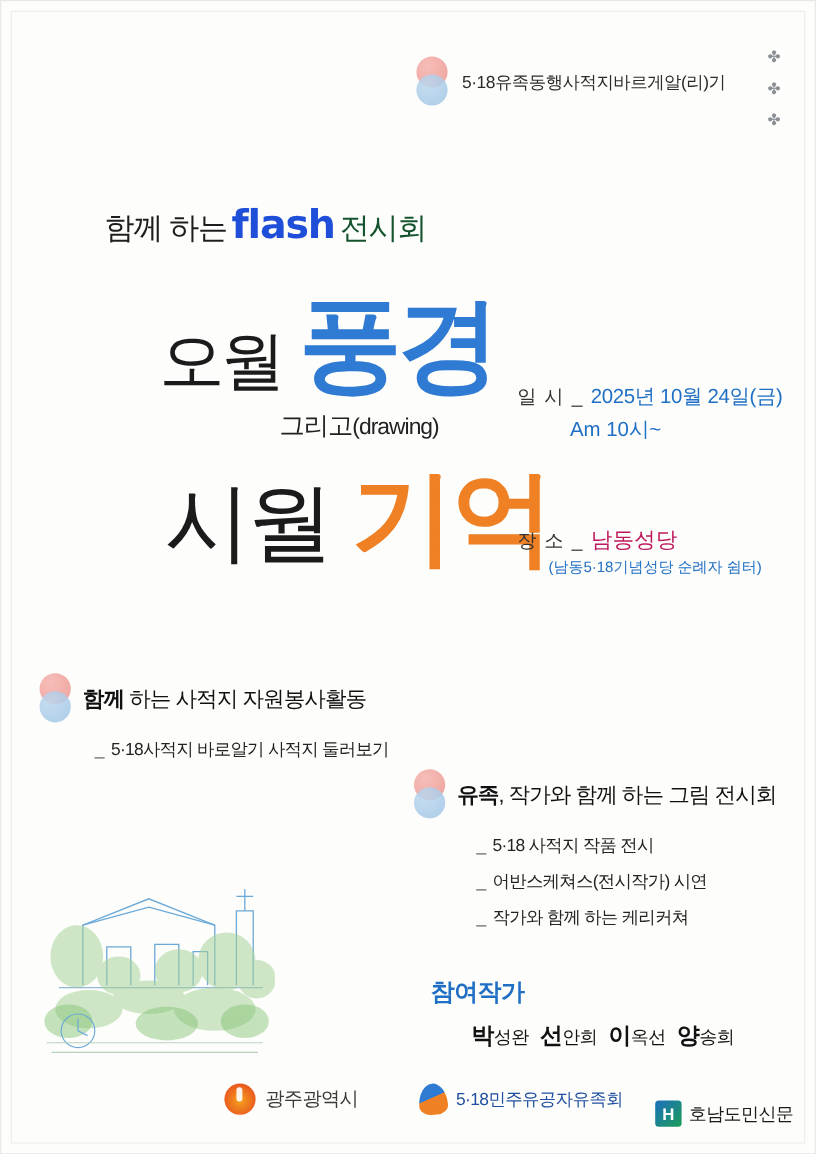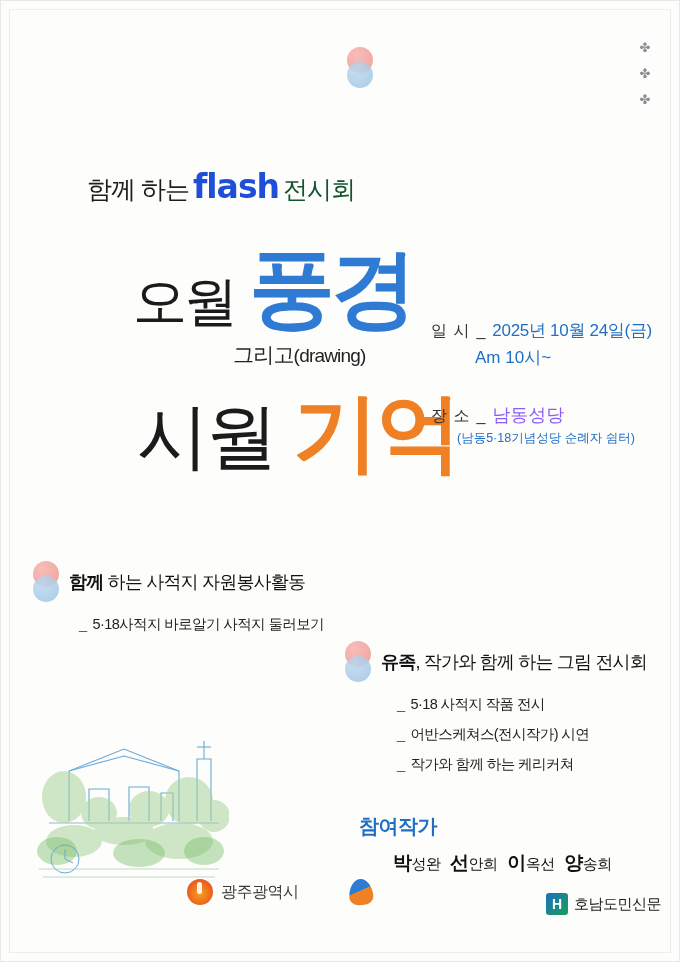--- a/index.html
+++ b/index.html
@@ -99,21 +99,21 @@
     position: absolute; left: 430px; top: 318px;
     color: #1f6fc4;
   }
   .info .row { display: flex; align-items: baseline; white-space: nowrap; }
   .info .lab {
     font-size: 16px; color: #333; letter-spacing: 1px; margin-right: 6px;
   }
   .info .val { font-size: 17px; color: #1f6fc4; letter-spacing: -0.3px; }
   .info .val2 { font-size: 17px; color: #1f6fc4; margin-left: 44px; margin-top: 4px; }
   .info .blk2 { margin-top: 34px; }
-  .info .place { font-size: 18px; color: #8b5cf6; }
+  .info .place { font-size: 18px; color: #be185d; margin-top: 35px; }
   .info .sub { font-size: 12.5px; color: #1f6fc4; margin-left: 26px; margin-top: 3px; }
 
   
   .sec-vol { position: absolute; left: 26px; top: 560px; }
   .sec-head { display: flex; align-items: center; }
   .sec-head .txt {
     font-size: 18px; color: #111; letter-spacing: -0.8px; font-weight: bold;
     margin-left: 2px;
   }
   .sec-head .txt .light { font-weight: normal; }
@@ -138,21 +138,21 @@
   .artists .names b { font-weight: bold; }
   .artists .names span.sm { font-size: 15px; }
 
   
   .illust {
     position: absolute; left: 28px; top: 700px;
     width: 200px; height: 190px;
   }
 
   
-  .footer { position: absolute; left: 0; top: 872px; width: 680px; height: 66px; }
+  .footer { position: absolute; left: 0; top: 896px; width: 680px; height: 66px; }
   .logo1 { position: absolute; left: 186px; top: 6px; display: flex; align-items: center; gap: 8px; }
   .logo1 .mark {
     width: 26px; height: 26px; border-radius: 50%;
     background: radial-gradient(circle at 50% 55%, #f4a11e 0%, #ea5a1f 70%, #d9481b 100%);
     position: relative;
   }
   .logo1 .mark:after {
     content: ""; position: absolute; left: 10px; top: 3px;
     width: 5px; height: 12px; border-radius: 3px; background: #fff; opacity: .9;
   }
@@ -180,20 +180,21 @@
 <body>
 
 <div class="poster">
   <div class="frame"></div>
 
   <div class="header-row">
     <div class="dot-pair">
       <div class="dot-top"></div>
       <div class="dot-bot"></div>
     </div>
+    <div class="header-text">5·18유족동행사적지바르게알(리)기</div>
   </div>
 
   <div class="ornaments">
     <div>✤</div>
     <div>✤</div>
     <div>✤</div>
   </div>
 
   <div class="subtitle-line">
     <span class="k1">함께 하는</span>
@@ -307,19 +308,20 @@
     </g>
   </svg>
 
   <div class="footer">
     <div class="logo1">
       <div class="mark"></div>
       <div class="name">광주광역시</div>
     </div>
     <div class="logo2">
       <div class="flame"></div>
+      <div class="name">5·18민주유공자유족회</div>
     </div>
     <div class="press">
       <div class="sq">H</div>
       <div class="nm">호남도민신문</div>
     </div>
   </div>
 </div>
 
 </body></html>

